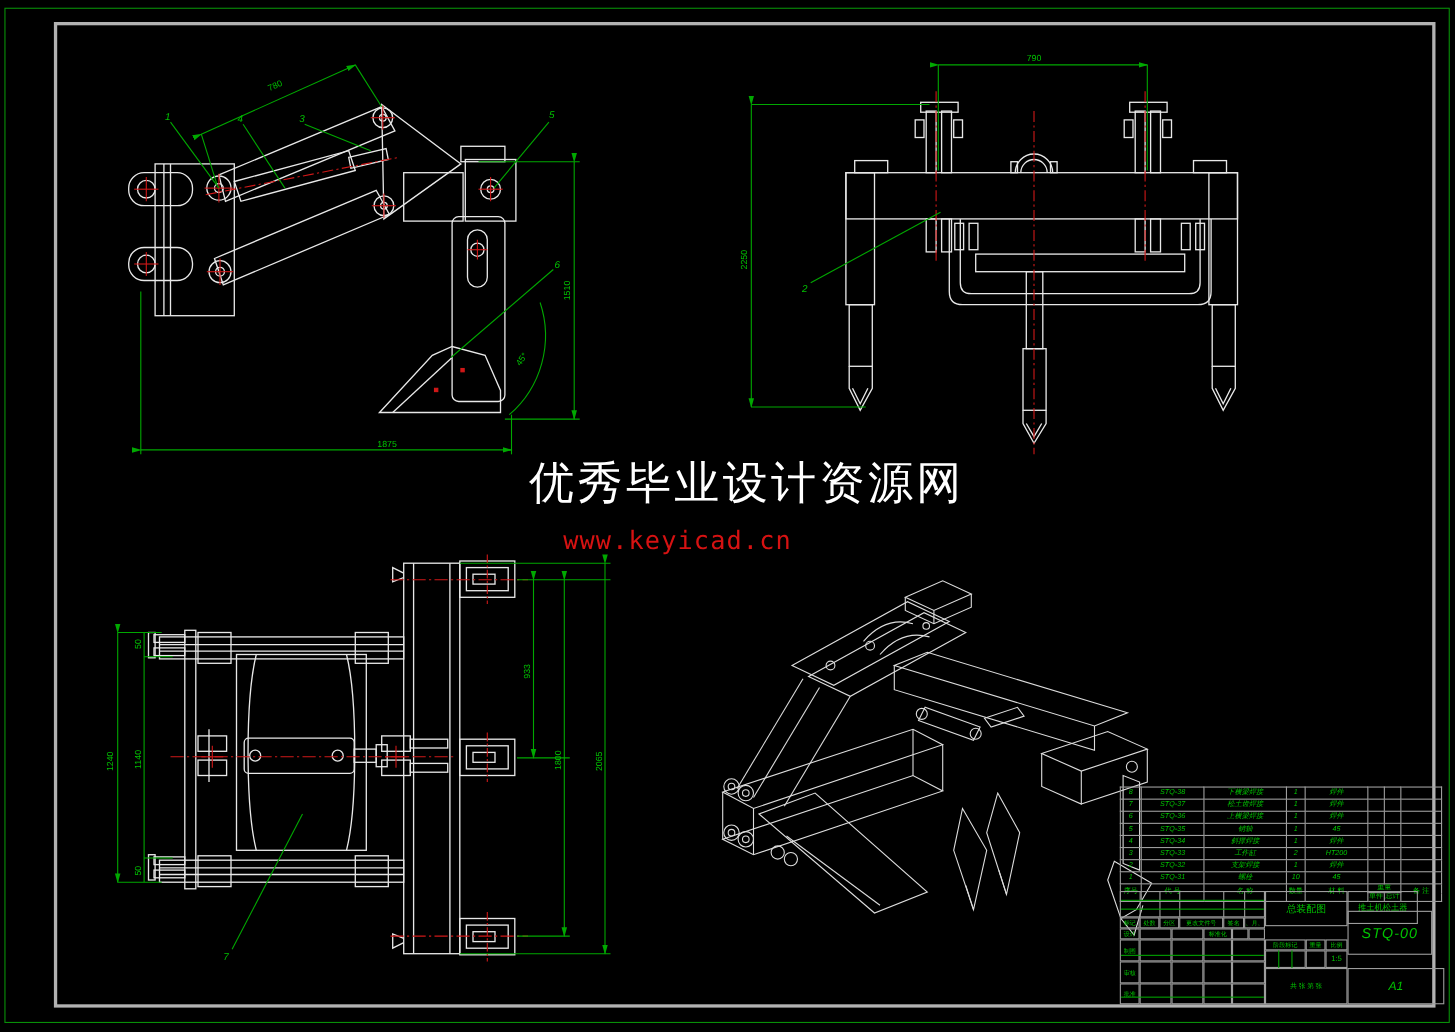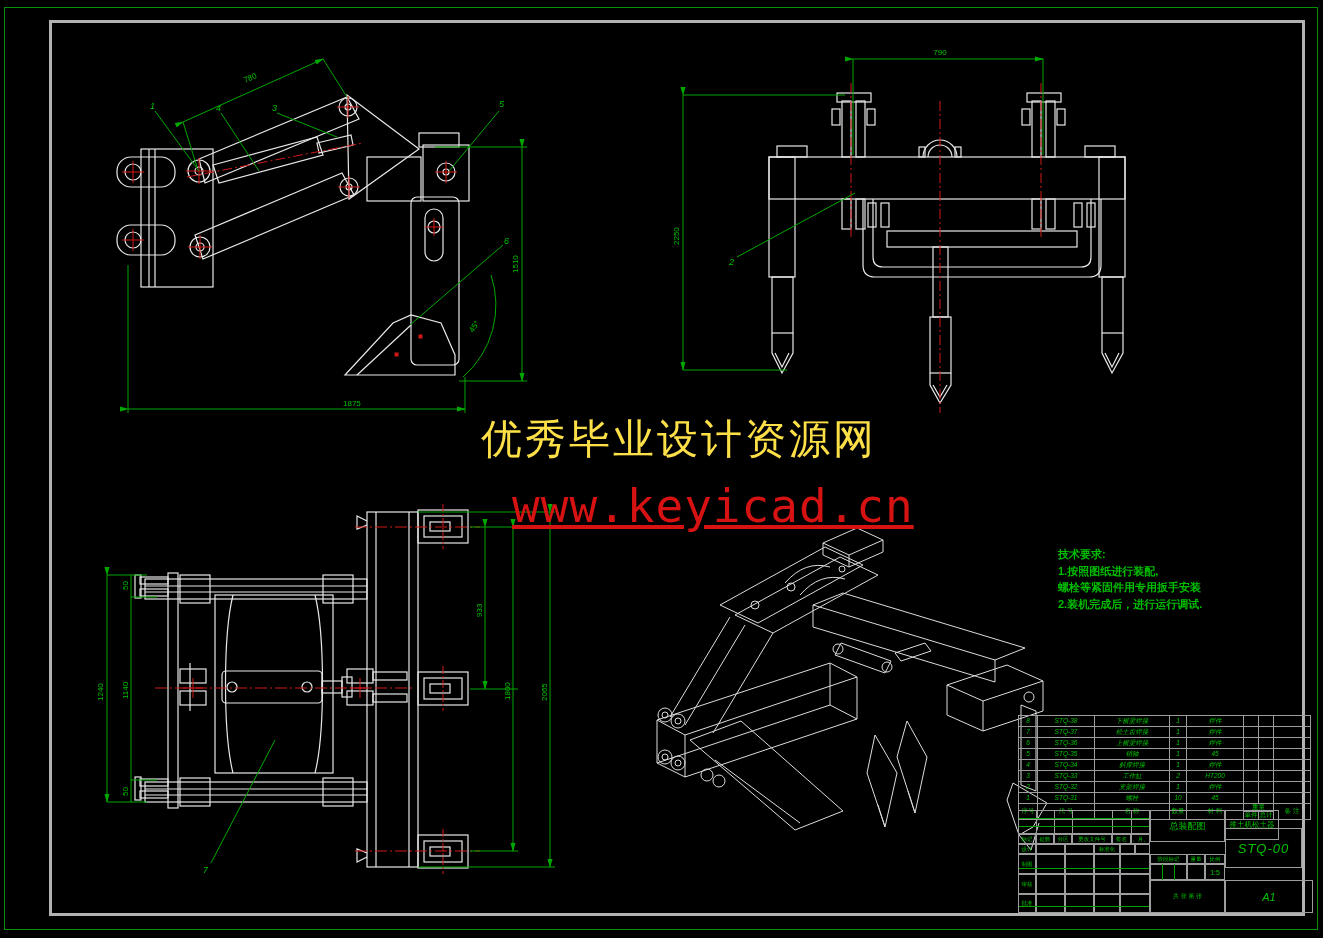--- a/index.html
+++ b/index.html
@@ -5,24 +5,24 @@
   html,body{margin:0;padding:0;background:#000;}
   .page{position:relative;width:1323px;height:938px;background:#000;overflow:hidden;
         font-family:"Liberation Sans",sans-serif;}
   .trim{position:absolute;left:4px;top:7px;width:1312px;height:921px;border:1px solid #089008;}
   .frame{position:absolute;left:49px;top:20px;width:1250px;height:890px;border:3px solid #b2b2b2;}
   .view{position:absolute;}
   svg{display:block;overflow:visible;}
   svg text{font-family:"Liberation Sans",sans-serif;}
   .dimtxt{fill:#00c300;font-size:8px;}
   .ldr{fill:#00c300;font-size:9px;font-style:italic;}
-  .wm1{position:absolute;left:481px;top:412px;color:#fde047;font-size:41px;
+  .wm1{position:absolute;left:481px;top:412px;color:#ffffff;font-size:41px;
        font-family:"DejaVu Serif",serif;letter-spacing:3px;white-space:nowrap;}
-  .wm2{position:absolute;left:512px;top:479px;color:#d61212;font-size:46px;
-       font-family:"DejaVu Sans Mono",monospace;letter-spacing:1px;white-space:nowrap;text-decoration:underline;}
+  .wm2{position:absolute;left:512px;top:479px;color:#d61212;font-size:23px;
+       font-family:"DejaVu Sans Mono",monospace;letter-spacing:1px;white-space:nowrap;}
   .tech{position:absolute;left:1058px;top:546px;color:#00bd00;font-size:11px;
         line-height:1.5;white-space:pre-line;font-weight:bold;}
   
   .tb{position:absolute;left:1018px;top:715px;width:284px;height:198px;color:#00c300;}
   .bom{border-collapse:collapse;table-layout:fixed;width:284px;}
   .bom td,.bom th{border:1px solid #9d9d9d;color:#00c300;font-weight:normal;
       font-size:6.5px;line-height:1;height:10px;padding:0;text-align:center;
       overflow:hidden;white-space:nowrap;font-style:italic;}
   .bom th{font-style:normal;height:7px;}
   .tbmain{position:absolute;left:0;top:95px;width:284px;height:103px;}
@@ -379,24 +379,20 @@
       <path d="M290,322 L283,300"></path>
       <path d="M312,216 L332,252 L320,308 L302,252 Z"></path>
       <path d="M320,308 L313,286"></path>
     </g>
   </svg>
   </div>
 
   <div class="wm1">优秀毕业设计资源网</div>
   <div class="wm2">www.keyicad.cn</div>
 
-  <div class="tech">技术要求:
-1.按照图纸进行装配,
-螺栓等紧固件用专用扳手安装
-2.装机完成后，进行运行调试.</div>
 
   <div class="tb">
     <table class="bom">
       <tbody>
         <tr>
           <td style="width:18px">8</td>
           <td style="width:56px">STQ-38</td>
           <td style="width:74px">下横梁焊接</td>
           <td style="width:16px">1</td>
           <td style="width:56px">焊件</td>
@@ -537,18 +533,18 @@
       <div class="cell" style="left:132px;top:44px;width:37px;height:10px">阶段标记</div>
       <div class="cell" style="left:169px;top:44px;width:18px;height:10px">重量</div>
       <div class="cell" style="left:187px;top:44px;width:20px;height:10px">比例</div>
       <div class="cell" style="left:132px;top:54px;width:37px;height:16px"></div>
       <div class="vline" style="left:144px;top:54px;height:16px;background:#00a300"></div>
       <div class="vline" style="left:156px;top:54px;height:16px;background:#00a300"></div>
       <div class="cell" style="left:169px;top:54px;width:18px;height:16px"></div>
       <div class="cell" style="left:187px;top:54px;width:20px;height:16px;font-size:7px">1:5</div>
       <div class="cell" style="left:132px;top:70px;width:75px;height:33px;font-size:6px">共 张 第 张</div>
 
-      <div class="cell pname" style="left:207px;top:0;width:54px;height:30px">推土机松土器</div>
+      <div class="cell pname" style="left:207px;top:0;width:64px;height:30px">推土机松土器</div>
       <div class="cell dwgno" style="left:207px;top:18px;width:77px;height:40px">STQ-00</div>
       <div class="cell sheet" style="left:207px;top:70px;width:88px;height:33px">A1</div>
     </div>
   </div>
 </div>
 
 </body></html>

